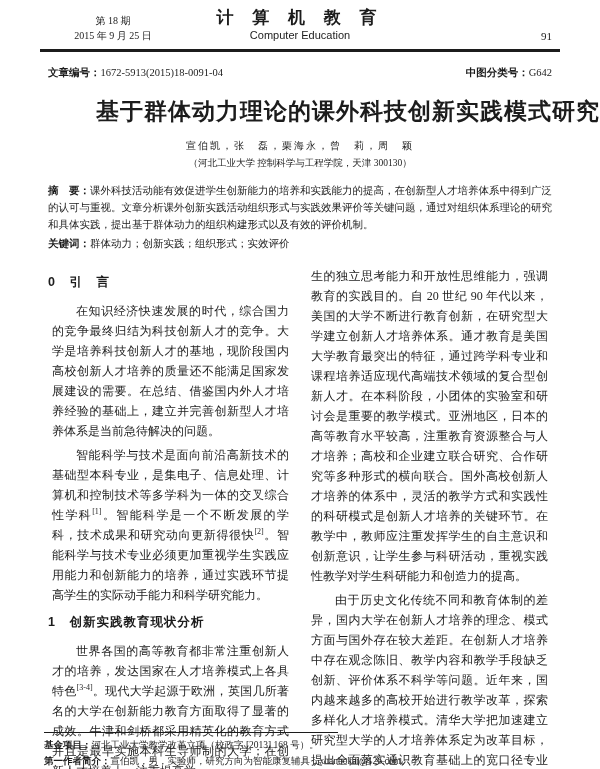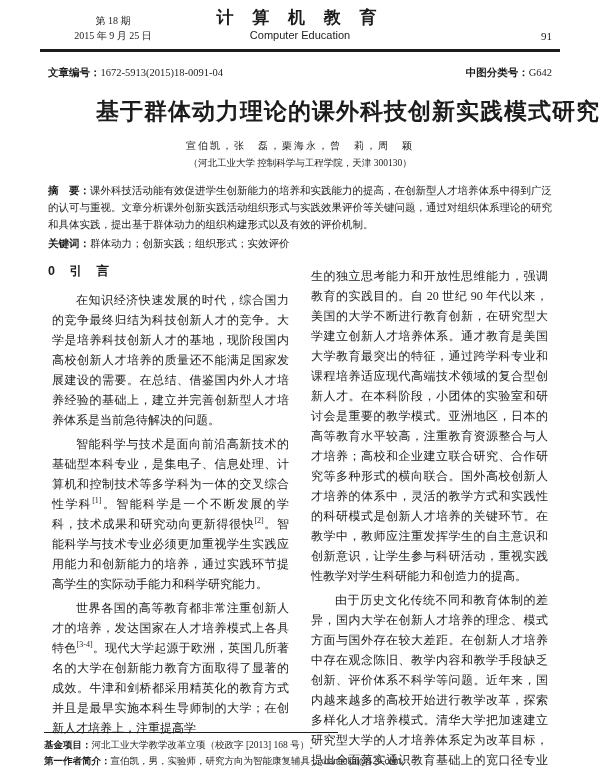--- a/index.html
+++ b/index.html
@@ -52,21 +52,21 @@
   .columns{
     display:flex;gap:14px;
     padding:12px 48px 0 48px;
   }
   .col{flex:1;min-width:0;}
   .sec-heading{
     font-family:"Liberation Sans","DejaVu Sans",sans-serif;
     font-weight:bold;font-size:12.5px;line-height:18px;
     margin:8px 0 10px 0;letter-spacing:1px;
   }
-  .sec-heading:first-child{margin-top:0;}
+  .sec-heading:first-child{margin-top:11px;}
   .body-p{margin:4px;font-size:12px;line-height:20px;text-align:justify;}
   .indent{text-indent:2em;}
   sup.cite{font-size:8px;line-height:0;}
   
   .footnote{position:absolute;left:44px;right:40px;bottom:0;}
   .footnote-rule{border-top:1.5px solid #1c1c1c;width:57%;margin-bottom:4px;}
   .footnote p{margin:0;font-size:9.5px;line-height:15px;}
 </style>
 </head>
 <body>
@@ -106,20 +106,21 @@
   <div class="kw-line">
     <span class="inline-label">关键词：</span><span>群体动力；创新实践；组织形式；实效评价</span>
   </div>
 
   <div class="columns">
 
     <div class="col">
       <div class="sec-heading">0　引　言</div>
       <p class="body-p indent">在知识经济快速发展的时代，综合国力的竞争最终归结为科技创新人才的竞争。大学是培养科技创新人才的基地，现阶段国内高校创新人才培养的质量还不能满足国家发展建设的需要。在总结、借鉴国内外人才培养经验的基础上，建立并完善创新型人才培养体系是当前急待解决的问题。</p>
       <p class="body-p indent"><span>智能科学与技术是面向前沿高新技术的基础型本科专业，是集电子、信息处理、计算机和控制技术等多学科为一体的交叉综合性学科</span><sup class="cite">[1]</sup><span>。智能科学是一个不断发展的学科，技术成果和研究动向更新得很快</span><sup class="cite">[2]</sup><span>。智能科学与技术专业必须更加重视学生实践应用能力和创新能力的培养，通过实践环节提高学生的实际动手能力和科学研究能力。</span></p>
+      <div class="sec-heading">1　创新实践教育现状分析</div>
       <p class="body-p indent"><span>世界各国的高等教育都非常注重创新人才的培养，发达国家在人才培养模式上各具特色</span><sup class="cite">[3-4]</sup><span>。现代大学起源于欧洲，英国几所著名的大学在创新能力教育方面取得了显著的成效。牛津和剑桥都采用精英化的教育方式并且是最早实施本科生导师制的大学；在创新人才培养上，注重提高学</span></p>
     </div>
 
     <div class="col">
       <p class="body-p">生的独立思考能力和开放性思维能力，强调教育的实践目的。自 20 世纪 90 年代以来，美国的大学不断进行教育创新，在研究型大学建立创新人才培养体系。通才教育是美国大学教育最突出的特征，通过跨学科专业和课程培养适应现代高端技术领域的复合型创新人才。在本科阶段，小团体的实验室和研讨会是重要的教学模式。亚洲地区，日本的高等教育水平较高，注重教育资源整合与人才培养；高校和企业建立联合研究、合作研究等多种形式的横向联合。国外高校创新人才培养的体系中，灵活的教学方式和实践性的科研模式是创新人才培养的关键环节。在教学中，教师应注重发挥学生的自主意识和创新意识，让学生参与科研活动，重视实践性教学对学生科研能力和创造力的提高。</p>
       <p class="body-p indent">由于历史文化传统不同和教育体制的差异，国内大学在创新人才培养的理念、模式方面与国外存在较大差距。在创新人才培养中存在观念陈旧、教学内容和教学手段缺乏创新、评价体系不科学等问题。近年来，国内越来越多的高校开始进行教学改革，探索多样化人才培养模式。清华大学把加速建立研究型大学的人才培养体系定为改革目标，提出全面落实通识教育基础上的宽口径专业教育，让更多本科生参加大学生研究训练，令拔尖人才不断涌现。北京大学实行元培计</p>
     </div>
 
   </div>
 

